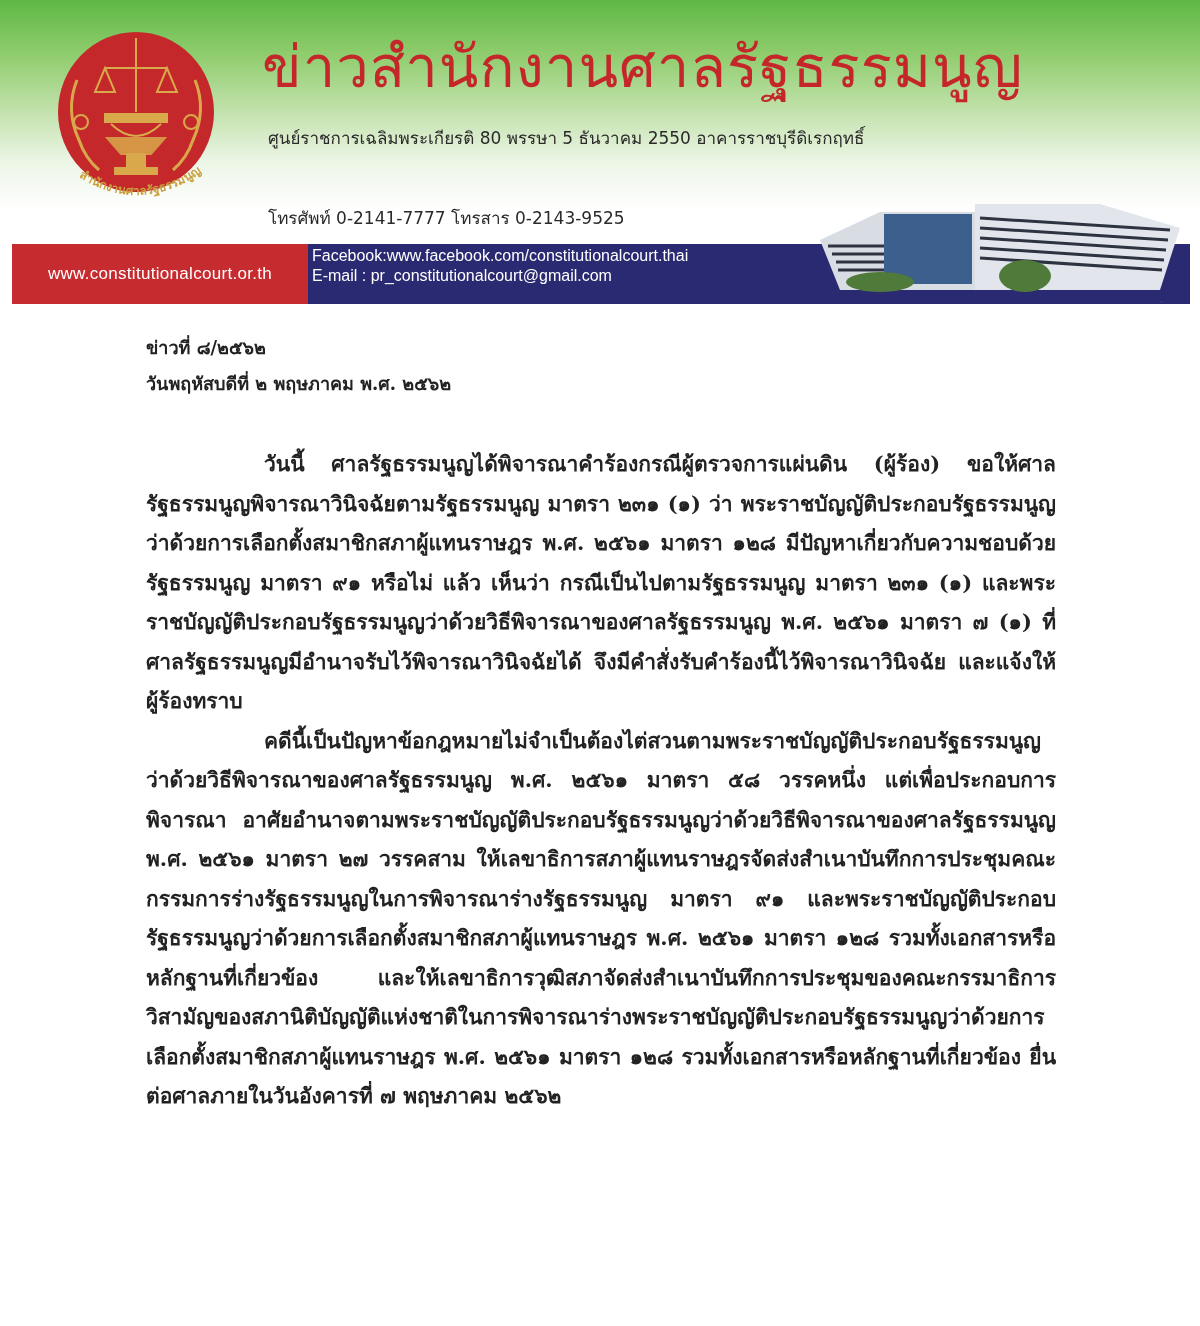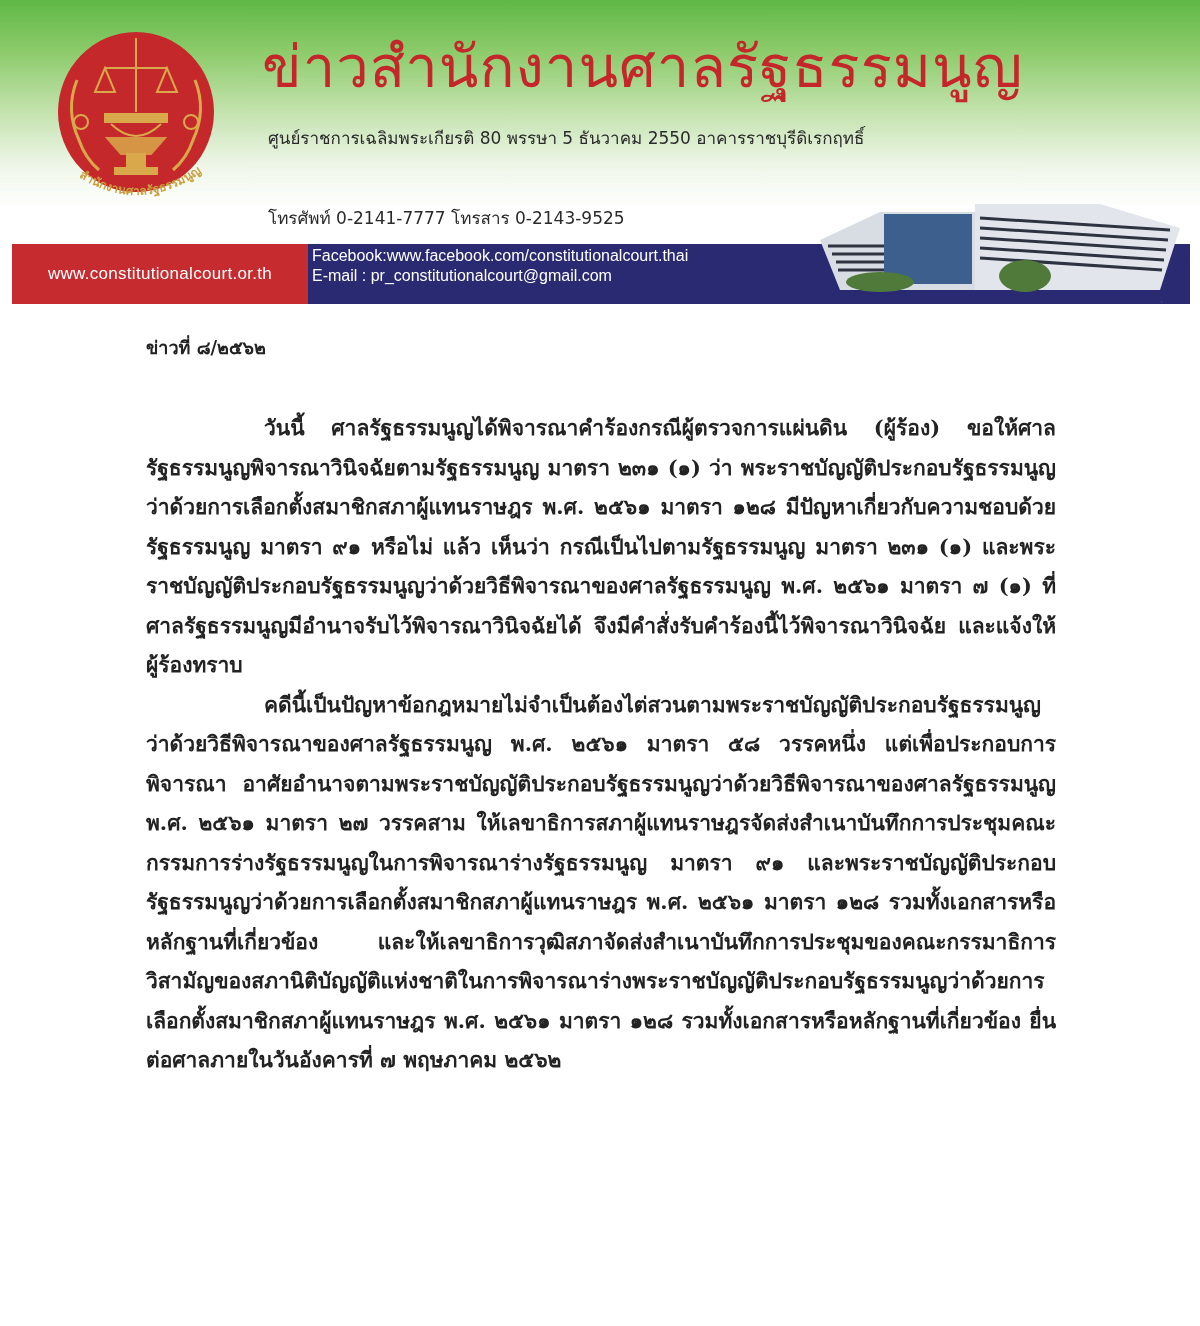--- a/index.html
+++ b/index.html
@@ -103,16 +103,17 @@
       <line x1="160" y1="68" x2="342" y2="80"></line>
     </g>
     <ellipse cx="60" cy="92" rx="34" ry="10" fill="#4f7a3a"></ellipse>
     <ellipse cx="205" cy="86" rx="26" ry="16" fill="#4f7a3a"></ellipse>
   </svg>
   <div class="speck">·</div>
 </div>
 
 <div class="doc">
   <div class="meta">ข่าวที่ ๘/๒๕๖๒</div>
+  <div class="meta">วันพฤหัสบดีที่ ๒ พฤษภาคม พ.ศ. ๒๕๖๒</div>
 
   <p class="para p1">วันนี้ ศาลรัฐธรรมนูญได้พิจารณาคำร้องกรณีผู้ตรวจการแผ่นดิน (ผู้ร้อง) ขอให้ศาลรัฐธรรมนูญพิจารณาวินิจฉัยตามรัฐธรรมนูญ มาตรา ๒๓๑ (๑) ว่า พระราชบัญญัติประกอบรัฐธรรมนูญว่าด้วยการเลือกตั้งสมาชิกสภาผู้แทนราษฎร พ.ศ. ๒๕๖๑ มาตรา ๑๒๘ มีปัญหาเกี่ยวกับความชอบด้วยรัฐธรรมนูญ มาตรา ๙๑ หรือไม่ แล้ว เห็นว่า กรณีเป็นไปตามรัฐธรรมนูญ มาตรา ๒๓๑ (๑) และพระราชบัญญัติประกอบรัฐธรรมนูญว่าด้วยวิธีพิจารณาของศาลรัฐธรรมนูญ พ.ศ. ๒๕๖๑ มาตรา ๗ (๑) ที่ศาลรัฐธรรมนูญมีอำนาจรับไว้พิจารณาวินิจฉัยได้ จึงมีคำสั่งรับคำร้องนี้ไว้พิจารณาวินิจฉัย และแจ้งให้ผู้ร้องทราบ</p>
   <p class="para">คดีนี้เป็นปัญหาข้อกฎหมายไม่จำเป็นต้องไต่สวนตามพระราชบัญญัติประกอบรัฐธรรมนูญว่าด้วยวิธีพิจารณาของศาลรัฐธรรมนูญ พ.ศ. ๒๕๖๑ มาตรา ๕๘ วรรคหนึ่ง แต่เพื่อประกอบการพิจารณา อาศัยอำนาจตามพระราชบัญญัติประกอบรัฐธรรมนูญว่าด้วยวิธีพิจารณาของศาลรัฐธรรมนูญ พ.ศ. ๒๕๖๑ มาตรา ๒๗ วรรคสาม ให้เลขาธิการสภาผู้แทนราษฎรจัดส่งสำเนาบันทึกการประชุมคณะกรรมการร่างรัฐธรรมนูญในการพิจารณาร่างรัฐธรรมนูญ มาตรา ๙๑ และพระราชบัญญัติประกอบรัฐธรรมนูญว่าด้วยการเลือกตั้งสมาชิกสภาผู้แทนราษฎร พ.ศ. ๒๕๖๑ มาตรา ๑๒๘ รวมทั้งเอกสารหรือหลักฐานที่เกี่ยวข้อง และให้เลขาธิการวุฒิสภาจัดส่งสำเนาบันทึกการประชุมของคณะกรรมาธิการวิสามัญของสภานิติบัญญัติแห่งชาติในการพิจารณาร่างพระราชบัญญัติประกอบรัฐธรรมนูญว่าด้วยการเลือกตั้งสมาชิกสภาผู้แทนราษฎร พ.ศ. ๒๕๖๑ มาตรา ๑๒๘ รวมทั้งเอกสารหรือหลักฐานที่เกี่ยวข้อง ยื่นต่อศาลภายในวันอังคารที่ ๗ พฤษภาคม ๒๕๖๒</p>
 </div>
 
 </body></html>

